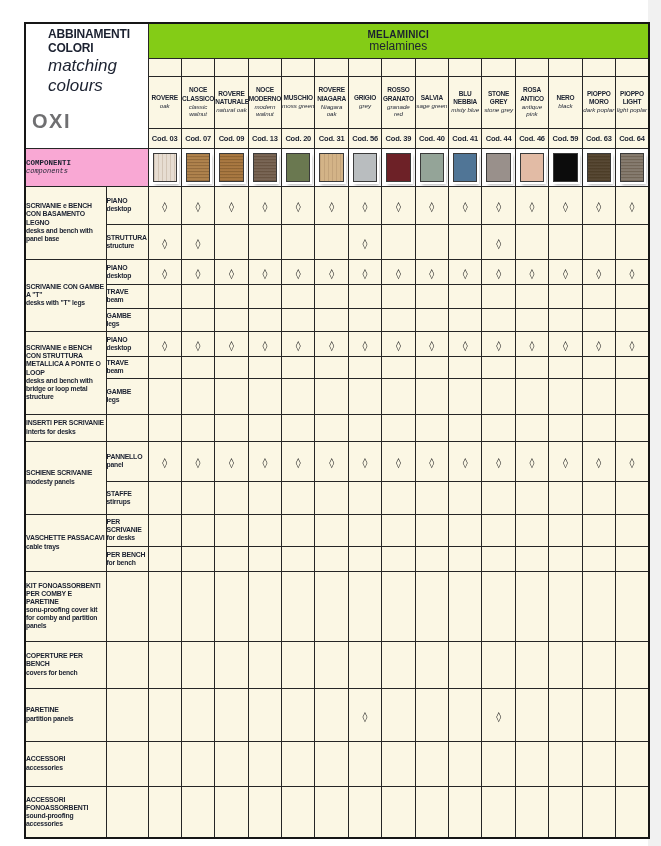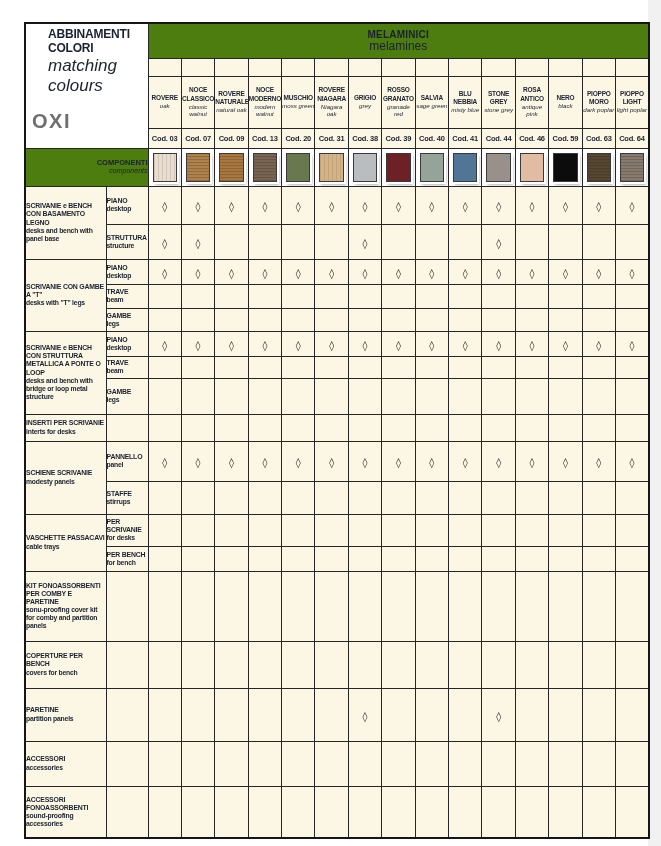--- a/index.html
+++ b/index.html
@@ -18,30 +18,30 @@
     overflow:hidden;
   }
   
   td.brand-cell{background:#ffffff;vertical-align:top;}
   .brand-inner{display:flex;flex-direction:column;height:123px;}
   .brand-title{padding:4px 2px 0 22px;}
   .brand-title .t-it{font-weight:700;font-size:12px;letter-spacing:-0.2px;line-height:1.15;}
   .brand-title .t-en{font-style:italic;font-size:17px;line-height:1.2;}
   .brand-product{flex:1;display:flex;align-items:center;padding-left:6px;
     font-weight:700;font-size:20px;letter-spacing:1.5px;color:#6f6f71;}
-  td.mel-cell{text-align:center;vertical-align:middle;background:#4d7c0f;}
+  td.mel-cell{text-align:center;vertical-align:middle;background:#84cc16;}
   .mel-it{font-weight:700;font-size:10px;letter-spacing:0.2px;}
   .mel-en{font-size:12px;line-height:1.1;}
   tr.row-spacer td{background:#fbf7e4;}
   td.name-cell{vertical-align:top;text-align:center;background:#fbf7e4;padding-top:3px;}
   .name-it{font-weight:700;font-size:6.5px;letter-spacing:-0.2px;line-height:1.25;}
   .name-en{font-style:italic;font-size:6.2px;line-height:1.2;}
   td.code-cell{text-align:center;font-weight:700;font-size:7.5px;background:#fbf7e4;letter-spacing:-0.2px;margin-left:20px;}
   
-  td.components-cell{background:#4d7c0f;text-align:right;}
+  td.components-cell{background:#f9a8d4;text-align:left;font-family:Liberation Mono, monospace;}
   .comp-it{font-weight:700;font-size:7.5px;}
   .comp-en{font-style:italic;font-size:7px;line-height:1.15;}
   td.swatch-cell{background:#fefefe;vertical-align:middle;}
   .swatch{
     height:27px;margin:3px 4px;border:1px solid #3a3a3a;
     box-shadow:0 0 0 2px #ffffff, 2px 3px 3px rgba(0,0,0,0.3);
   }
   .grain-h{background-image:repeating-linear-gradient(0deg, rgba(60,40,20,0.22) 0px, rgba(60,40,20,0.22) 1px, rgba(255,255,255,0.05) 1px, rgba(255,255,255,0.0) 3px);}
   .grain-v{background-image:repeating-linear-gradient(90deg, rgba(130,100,70,0.20) 0px, rgba(130,100,70,0.20) 1px, rgba(255,255,255,0.0) 1px, rgba(255,255,255,0.0) 4px);}
   
@@ -175,21 +175,21 @@
             <div class="name-en">light poplar</div>
           </td>
         </tr>
       <tr id="row-codes" style="height:20px;">
           <td class="code-cell">Cod. 03</td>
           <td class="code-cell">Cod. 07</td>
           <td class="code-cell">Cod. 09</td>
           <td class="code-cell">Cod. 13</td>
           <td class="code-cell">Cod. 20</td>
           <td class="code-cell">Cod. 31</td>
-          <td class="code-cell">Cod. 38</td>
+          <td class="code-cell">Cod. 56</td>
           <td class="code-cell">Cod. 39</td>
           <td class="code-cell">Cod. 40</td>
           <td class="code-cell">Cod. 41</td>
           <td class="code-cell">Cod. 44</td>
           <td class="code-cell">Cod. 46</td>
           <td class="code-cell">Cod. 59</td>
           <td class="code-cell">Cod. 63</td>
           <td class="code-cell">Cod. 64</td>
         </tr>
       <tr id="row-swatches" style="height:38px;">

